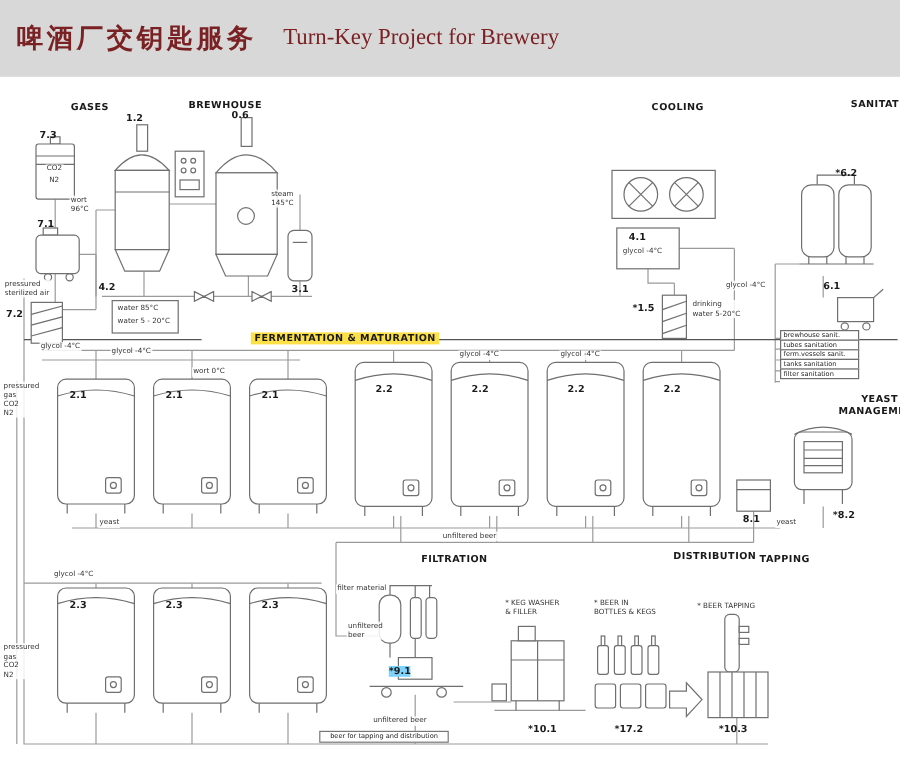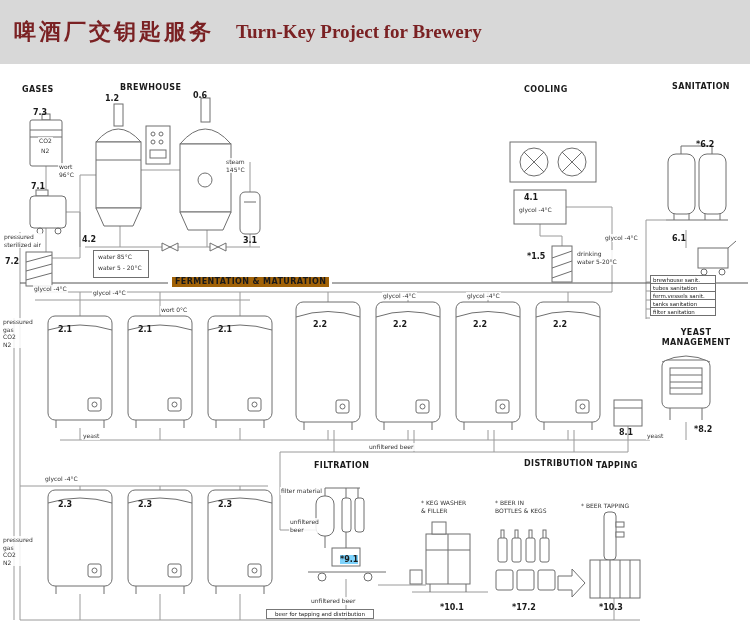--- a/index.html
+++ b/index.html
@@ -1,25 +1,25 @@
 <!DOCTYPE html>
 <html><head>
 <meta charset="utf-8">
 <style>
   html,body{margin:0;padding:0;}
   .page{position:relative;width:750px;height:636px;background:#ffffff;overflow:hidden;
         font-family:"DejaVu Sans",sans-serif;color:#1a1a1a;}
   .header{position:absolute;left:0;top:0;width:750px;height:64px;background:#d8d8d8;
           display:flex;align-items:center;gap:22px;padding-left:14px;box-sizing:border-box;}
   .title-cn{font-size:22px;font-weight:bold;color:#7a2123;letter-spacing:3px;}
-  .title-en{font-size:19px;font-weight:bold;color:#7a2123;font-family:"Liberation Serif",serif;}
+  .title-en{font-size:19px;font-weight:normal;color:#7a2123;font-family:"Liberation Serif",serif;}
   .diagram{position:absolute;left:0;top:0;}
   .pipes{stroke:#9a9a9a;fill:none;stroke-width:1;}
   .v{stroke:#6f6f6f;fill:#ffffff;stroke-width:1;}
-  .sec{position:absolute;font-size:8px;font-weight:bold;letter-spacing:0.4px;white-space:pre-line;line-height:1.3;}
+  .sec{position:absolute;font-size:8px;font-weight:bold;letter-spacing:0.4px;white-space:pre-line;line-height:1.3;margin-left:37px;}
   .num{position:absolute;font-size:8px;font-weight:bold;}
   .lbl{position:absolute;font-size:6px;color:#333;white-space:pre-line;line-height:1.25;background:rgba(255,255,255,0.85);padding:0 1px;}
   .box{position:absolute;border:1px solid #6f6f6f;background:transparent;}
   .san{position:absolute;}
   .san-row{border:1px solid #6f6f6f;font-size:5.5px;padding:0.5px 2px;margin-top:-1px;background:#fff;white-space:nowrap;}
   .beerbox{position:absolute;width:102px;border:1px solid #777;background:#fff;font-size:5.5px;
            text-align:center;padding:1px 2px;}
 </style>
 </head>
 <body>
@@ -264,53 +264,53 @@
       <rect x="590" y="560" width="50" height="38"></rect>
       <line x1="600" y1="560" x2="600" y2="598"></line>
       <line x1="610" y1="560" x2="610" y2="598"></line>
       <line x1="620" y1="560" x2="620" y2="598"></line>
       <line x1="630" y1="560" x2="630" y2="598"></line>
     </g>
   </svg>
 
   <div class="sec" style="left:22px;top:85px">GASES</div>
   <div class="sec" style="left:120px;top:83px">BREWHOUSE</div>
-  <div class="sec" style="left:524px;top:85px">COOLING</div>
+  <div class="sec" style="left:506px;top:85px">COOLING</div>
   <div class="sec" style="left:672px;top:82px">SANITATION</div>
-  <div class="sec" style="left:172px;top:277px;background:#a16207;padding:0 3px">FERMENTATION &amp; MATURATION</div>
+  <div class="sec" style="left:172px;top:277px;background:#fde047;padding:0 3px">FERMENTATION &amp; MATURATION</div>
   <div class="sec" style="left:650px;top:328px;width:92px;text-align:center">YEAST
 MANAGEMENT</div>
   <div class="sec" style="left:314px;top:461px">FILTRATION</div>
   <div class="sec" style="left:524px;top:459px">DISTRIBUTION</div>
   <div class="sec" style="left:596px;top:461px">TAPPING</div>
 
   <div class="num" style="left:33px;top:108px">7.3</div>
   <div class="num" style="left:31px;top:182px">7.1</div>
   <div class="num" style="left:5px;top:257px">7.2</div>
   <div class="num" style="left:105px;top:94px">1.2</div>
   <div class="num" style="left:193px;top:91px">0.6</div>
   <div class="num" style="left:82px;top:235px">4.2</div>
   <div class="num" style="left:243px;top:236px">3.1</div>
   <div class="num" style="left:524px;top:193px">4.1</div>
   <div class="num" style="left:527px;top:252px">*1.5</div>
   <div class="num" style="left:696px;top:140px">*6.2</div>
-  <div class="num" style="left:672px;top:234px">6.1</div>
+  <div class="num" style="left:686px;top:234px">6.1</div>
   <div class="num" style="left:58px;top:325px">2.1</div>
   <div class="num" style="left:138px;top:325px">2.1</div>
   <div class="num" style="left:218px;top:325px">2.1</div>
   <div class="num" style="left:313px;top:320px">2.2</div>
   <div class="num" style="left:393px;top:320px">2.2</div>
   <div class="num" style="left:473px;top:320px">2.2</div>
   <div class="num" style="left:553px;top:320px">2.2</div>
   <div class="num" style="left:619px;top:428px">8.1</div>
   <div class="num" style="left:694px;top:425px">*8.2</div>
   <div class="num" style="left:58px;top:500px">2.3</div>
   <div class="num" style="left:138px;top:500px">2.3</div>
   <div class="num" style="left:218px;top:500px">2.3</div>
-  <div class="num" style="left:340px;top:555px;background:#7dd3fc">*9.1</div>
+  <div class="num" style="left:324px;top:555px;background:#7dd3fc">*9.1</div>
   <div class="num" style="left:440px;top:603px">*10.1</div>
   <div class="num" style="left:512px;top:603px">*17.2</div>
   <div class="num" style="left:599px;top:603px">*10.3</div>
 
   <div class="lbl" style="left:38px;top:137px">CO2</div>
   <div class="lbl" style="left:40px;top:147px">N2</div>
   <div class="lbl" style="left:58px;top:163px">wort
 96°C</div>
   <div class="lbl" style="left:225px;top:158px">steam
 145°C</div>

